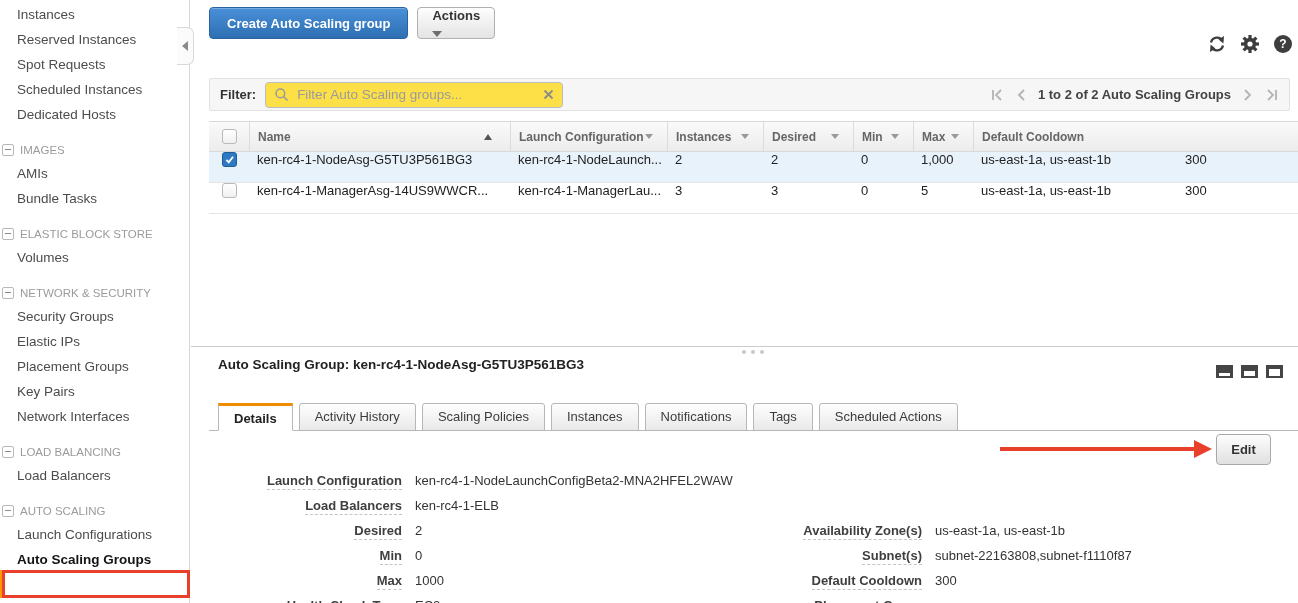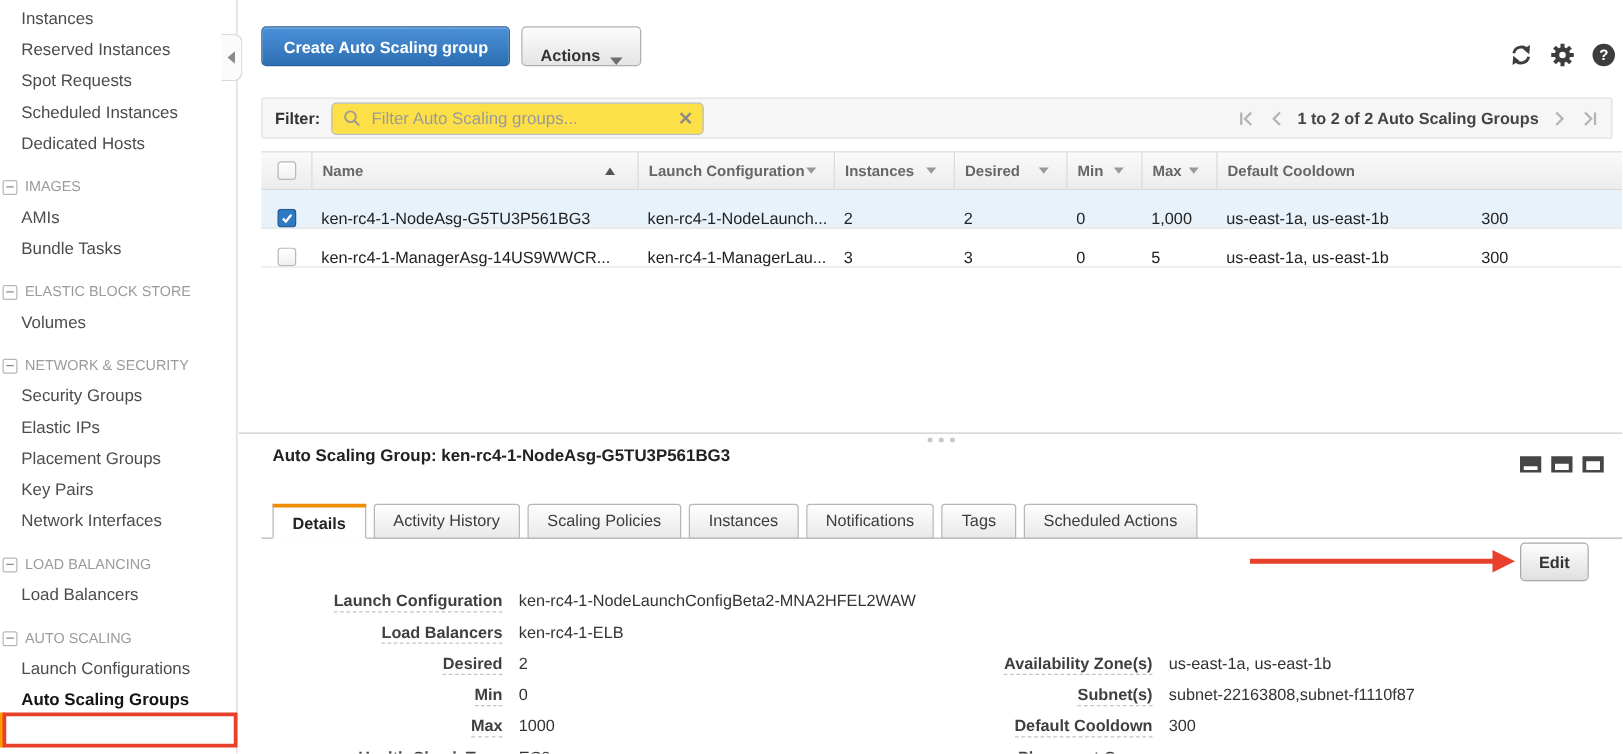--- a/index.html
+++ b/index.html
@@ -20,27 +20,27 @@
   .annot-box{position:absolute;left:2px;top:570px;width:188px;height:28px;box-sizing:border-box;
              border:3px solid #e8402a;pointer-events:none;}
   .annot-orange{position:absolute;left:0;top:570px;width:4px;height:28px;background:#ff9900;}
   .collapse-tab{position:absolute;left:177px;top:27px;width:16px;height:36px;background:#fbfbfb;
                 border:1px solid #d8d8d8;border-left:none;border-radius:0 7px 7px 0;
                 display:flex;align-items:center;justify-content:center;cursor:pointer;}
   .tri-left{width:0;height:0;border-top:5px solid transparent;border-bottom:5px solid transparent;
             border-right:6px solid #8a8a8a;}
 
   
-  .toolbar{position:absolute;left:209px;top:21px;display:flex;gap:9px;align-items:center;}
+  .toolbar{position:absolute;left:209px;top:7px;display:flex;gap:9px;align-items:center;}
   .btn-primary{height:30px;padding:0 17px;border-radius:4px;border:1px solid #2a62a0;
                background:linear-gradient(#4a90d9,#2d6fb2);color:#fff;font-weight:bold;font-size:13px;
                display:flex;align-items:center;cursor:pointer;box-shadow:inset 0 1px 0 rgba(255,255,255,.25);}
   .btn-gray{height:30px;padding:0 14px;border-radius:4px;border:1px solid #b0b0b0;
             background:linear-gradient(#fdfdfd,#e4e4e4);color:#333;font-weight:bold;font-size:13px;
-            display:flex;align-items:flex-end;gap:8px;cursor:pointer;}
+            display:flex;align-items:flex-start;gap:8px;cursor:pointer;flex-direction:column;}
   .tri-down-dark{width:0;height:0;border-left:5px solid transparent;border-right:5px solid transparent;
                  border-top:6px solid #6d6d6d;}
   .top-icons{position:absolute;top:34px;left:1207px;display:flex;gap:13px;align-items:center;}
   .icon-btn{width:20px;height:20px;display:flex;align-items:center;justify-content:center;cursor:pointer;}
   .help-circle{width:18px;height:18px;border-radius:50%;background:#3d3d3d;color:#fff;font-size:12px;
                font-weight:bold;display:flex;align-items:center;justify-content:center;}
 
   
   .filterbar{position:absolute;left:209px;top:78px;width:1081px;height:33px;box-sizing:border-box;
              background:#f6f6f6;border:1px solid #e1e1e1;border-radius:2px;
@@ -65,21 +65,21 @@
   .th + .th{border-left:1px solid #dcdcdc;}
   .th .sp{flex:1;}
   .c0{width:40px;justify-content:center;}
   .c1{width:261px;} .c2{width:157px;} .c3{width:96px;} .c4{width:90px;}
   .c5{width:60px;} .c6{width:60px;} .c7{width:204px;} .c8{flex:1;}
   .tri-asc{width:0;height:0;border-left:4px solid transparent;border-right:4px solid transparent;
            border-bottom:6px solid #555;margin-right:10px;}
   .tri-desc{width:0;height:0;border-left:4px solid transparent;border-right:4px solid transparent;
             border-top:5px solid #999;margin-right:6px;}
   .tbody{position:absolute;left:209px;top:152px;right:0;}
-  .tr{display:flex;align-items:flex-end;height:30px;border-bottom:1px solid #e5e5e5;font-size:13px;
+  .tr{display:flex;align-items:flex-start;height:30px;border-bottom:1px solid #e5e5e5;font-size:13px;
       color:#222;cursor:pointer;}
   .tr.selected{background:#e8f2fb;}
   .td{padding:0 8px;box-sizing:border-box;white-space:nowrap;overflow:hidden;}
   .cbx{width:15px;height:15px;border:1px solid #b9b9b9;border-radius:3px;box-sizing:border-box;
        background:linear-gradient(#fff,#f0f0f0);display:flex;align-items:center;justify-content:center;
        cursor:pointer;flex:none;}
   .cbx.checked{background:#2d7ac3;border-color:#1f5c94;}
   .cbx-cell{width:40px;display:flex;justify-content:center;}
 
   

